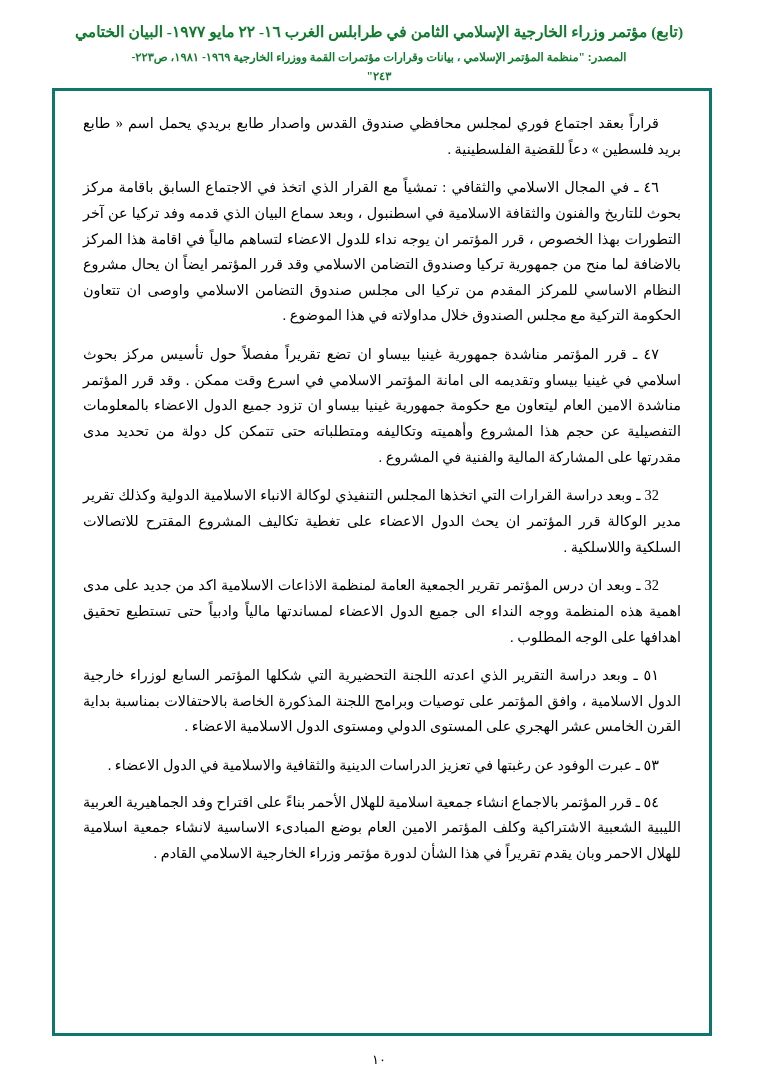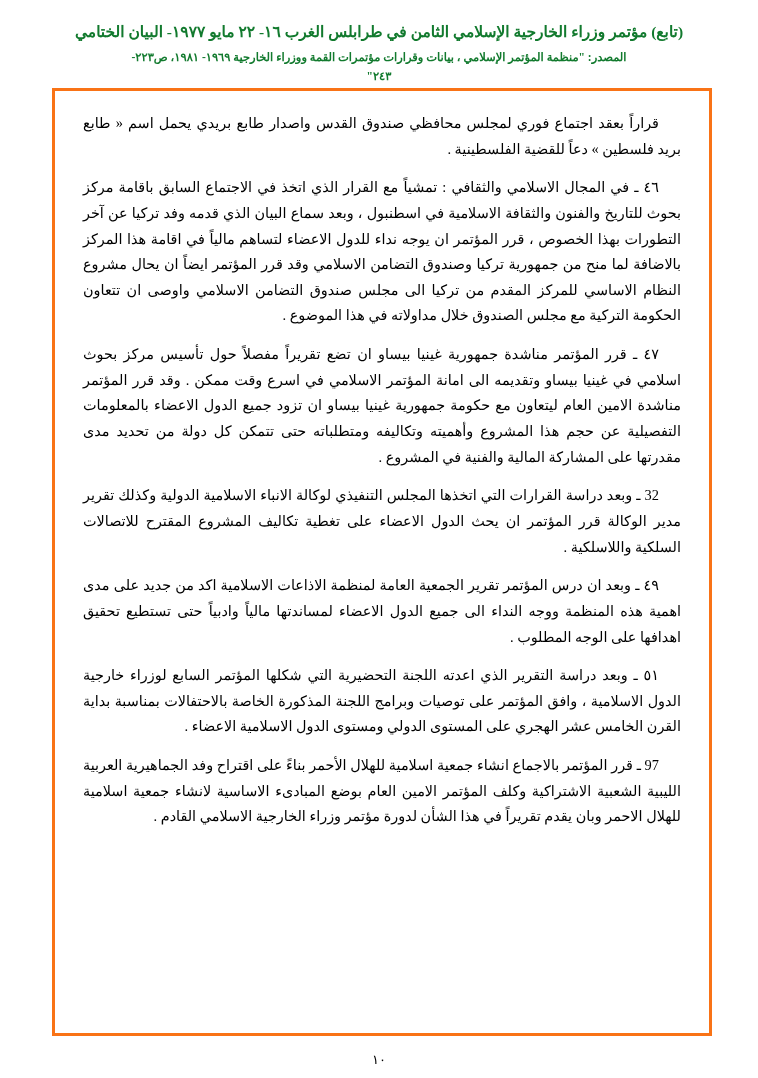--- a/index.html
+++ b/index.html
@@ -54,21 +54,21 @@
     text-align: center;
   }
 
   
   .frame {
     position: absolute;
     top: 88px;
     right: 46px;
     left: 46px;
     bottom: 42px;
-    border: 3px solid #f97316;
+    border: 3px solid #0f766e;
     box-sizing: border-box;
     margin-left: 6px;
   }
 
   .frame-inner {
     position: absolute;
     top: 0;
     right: 0;
     left: 0;
     bottom: 0;
@@ -115,21 +115,22 @@
     <div class="header-source-2">٢٤٣"</div>
   </div>
 
   <div class="frame">
     <div class="frame-inner">
       <div class="body-text">
         <p class="indent">قراراً بعقد اجتماع فوري لمجلس محافظي صندوق القدس واصدار طابع بريدي يحمل اسم « طابع بريد فلسطين » دعاً للقضية الفلسطينية .</p>
         <p class="indent">٤٦ ـ في المجال الاسلامي والثقافي : تمشياً مع القرار الذي اتخذ في الاجتماع السابق باقامة مركز بحوث للتاريخ والفنون والثقافة الاسلامية في اسطنبول ، وبعد سماع البيان الذي قدمه وفد تركيا عن آخر التطورات بهذا الخصوص ، قرر المؤتمر ان يوجه نداء للدول الاعضاء لتساهم مالياً في اقامة هذا المركز بالاضافة لما منح من جمهورية تركيا وصندوق التضامن الاسلامي وقد قرر المؤتمر ايضاً ان يحال مشروع النظام الاساسي للمركز المقدم من تركيا الى مجلس صندوق التضامن الاسلامي واوصى ان تتعاون الحكومة التركية مع مجلس الصندوق خلال مداولاته في هذا الموضوع .</p>
         <p class="indent">٤٧ ـ قرر المؤتمر مناشدة جمهورية غينيا بيساو ان تضع تقريراً مفصلاً حول تأسيس مركز بحوث اسلامي في غينيا بيساو وتقديمه الى امانة المؤتمر الاسلامي في اسرع وقت ممكن . وقد قرر المؤتمر مناشدة الامين العام ليتعاون مع حكومة جمهورية غينيا بيساو ان تزود جميع الدول الاعضاء بالمعلومات التفصيلية عن حجم هذا المشروع وأهميته وتكاليفه ومتطلباته حتى تتمكن كل دولة من تحديد مدى مقدرتها على المشاركة المالية والفنية في المشروع .</p>
         <p class="indent">32 ـ وبعد دراسة القرارات التي اتخذها المجلس التنفيذي لوكالة الانباء الاسلامية الدولية وكذلك تقرير مدير الوكالة قرر المؤتمر ان يحث الدول الاعضاء على تغطية تكاليف المشروع المقترح للاتصالات السلكية واللاسلكية .</p>
-        <p class="indent">٤٩ ـ وبعد ان درس المؤتمر تقرير الجمعية العامة لمنظمة الاذاعات الاسلامية اكد من جديد على مدى اهمية هذه المنظمة ووجه النداء الى جميع الدول الاعضاء لمساندتها مالياً وادبياً حتى تستطيع تحقيق اهدافها على الوجه المطلوب .</p>
+        <p class="indent">32 ـ وبعد ان درس المؤتمر تقرير الجمعية العامة لمنظمة الاذاعات الاسلامية اكد من جديد على مدى اهمية هذه المنظمة ووجه النداء الى جميع الدول الاعضاء لمساندتها مالياً وادبياً حتى تستطيع تحقيق اهدافها على الوجه المطلوب .</p>
         <p class="indent">٥١ ـ وبعد دراسة التقرير الذي اعدته اللجنة التحضيرية التي شكلها المؤتمر السابع لوزراء خارجية الدول الاسلامية ، وافق المؤتمر على توصيات وبرامج اللجنة المذكورة الخاصة بالاحتفالات بمناسبة بداية القرن الخامس عشر الهجري على المستوى الدولي ومستوى الدول الاسلامية الاعضاء .</p>
-        <p class="indent">97 ـ قرر المؤتمر بالاجماع انشاء جمعية اسلامية للهلال الأحمر بناءً على اقتراح وفد الجماهيرية العربية الليبية الشعبية الاشتراكية وكلف المؤتمر الامين العام بوضع المبادىء الاساسية لانشاء جمعية اسلامية للهلال الاحمر وبان يقدم تقريراً في هذا الشأن لدورة مؤتمر وزراء الخارجية الاسلامي القادم .</p>
+        <p class="indent tight">٥٣ ـ عبرت الوفود عن رغبتها في تعزيز الدراسات الدينية والثقافية والاسلامية في الدول الاعضاء .</p>
+        <p class="indent">٥٤ ـ قرر المؤتمر بالاجماع انشاء جمعية اسلامية للهلال الأحمر بناءً على اقتراح وفد الجماهيرية العربية الليبية الشعبية الاشتراكية وكلف المؤتمر الامين العام بوضع المبادىء الاساسية لانشاء جمعية اسلامية للهلال الاحمر وبان يقدم تقريراً في هذا الشأن لدورة مؤتمر وزراء الخارجية الاسلامي القادم .</p>
       </div>
     </div>
   </div>
 
   <div class="page-number">١٠</div>
 </div>
 
 </body></html>

